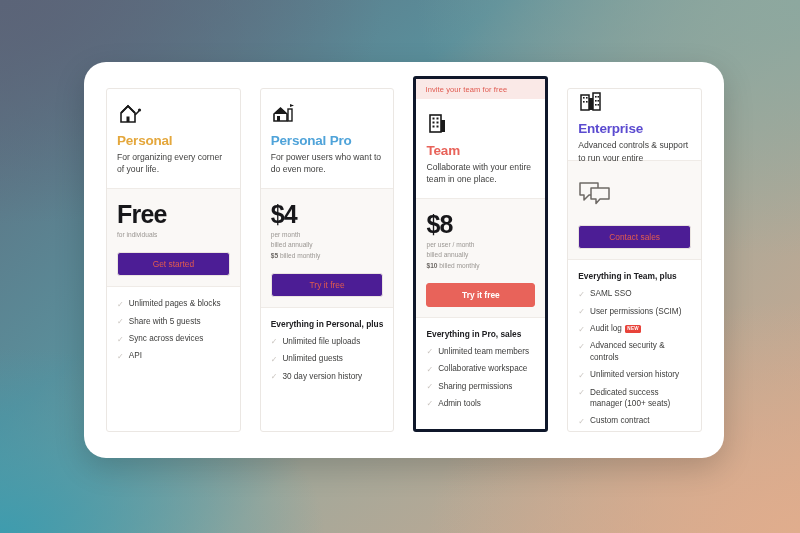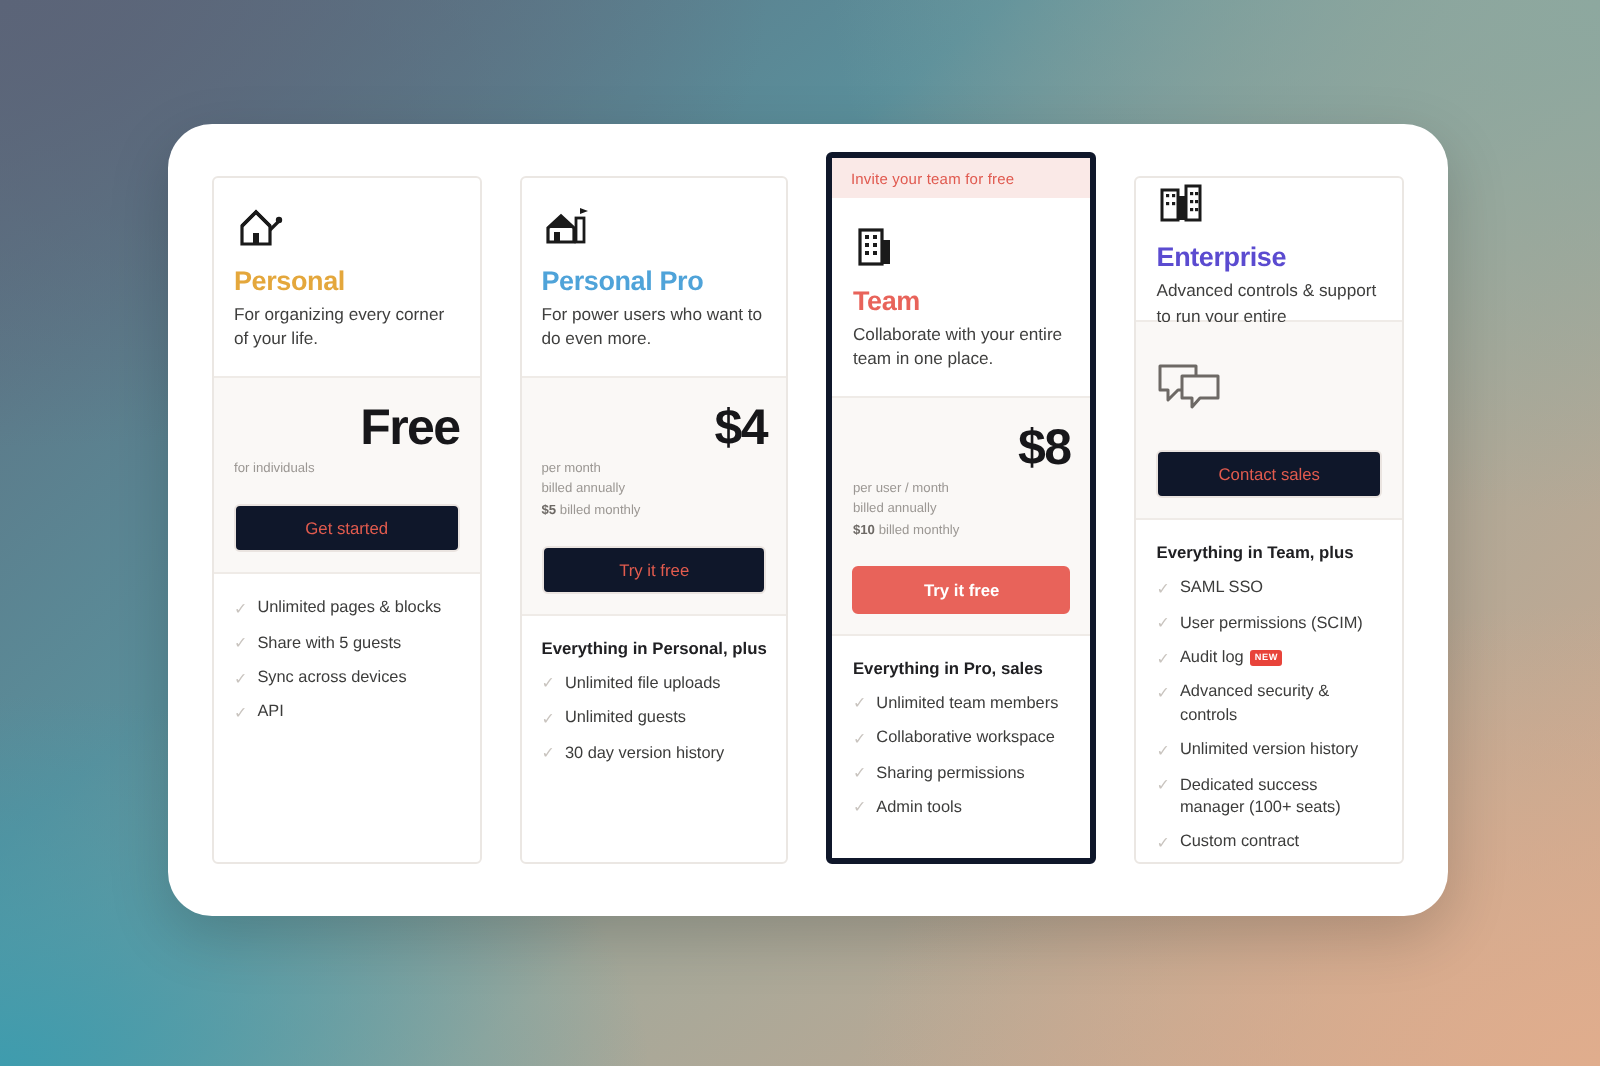--- a/index.html
+++ b/index.html
@@ -100,21 +100,20 @@
   }
   .card.featured .price-block { background: #faf8f6; }
 
   .price {
     font-size: 25px;
     font-weight: bold;
     color: #17171a;
     letter-spacing: -0.8px;
     line-height: 1.05;
     margin-bottom: 3px;
-    text-align: right;
   }
   .price-sub {
     font-size: 6.6px;
     color: #9b9793;
     line-height: 1.55;
   }
   .price-sub b { color: #6d6965; font-weight: bold; }
 
   .enterprise-icon-wrap {
     height: 40px;
@@ -128,21 +127,21 @@
     width: 100%;
     text-align: center;
     font-size: 8.4px;
     padding: 6px 0 6px 0;
     border-radius: 3px;
     margin-top: 12px;
     cursor: pointer;
     font-weight: normal;
   }
   .cta.outline {
-    background: #0f172a;
+    background: #4c1d95;
     border: 1px solid #eae4e0;
     color: #e25b4e;
   }
   .cta.solid {
     background: #e8635a;
     border: 1px solid #e8635a;
     color: #ffffff;
     font-weight: bold;
   }
 

